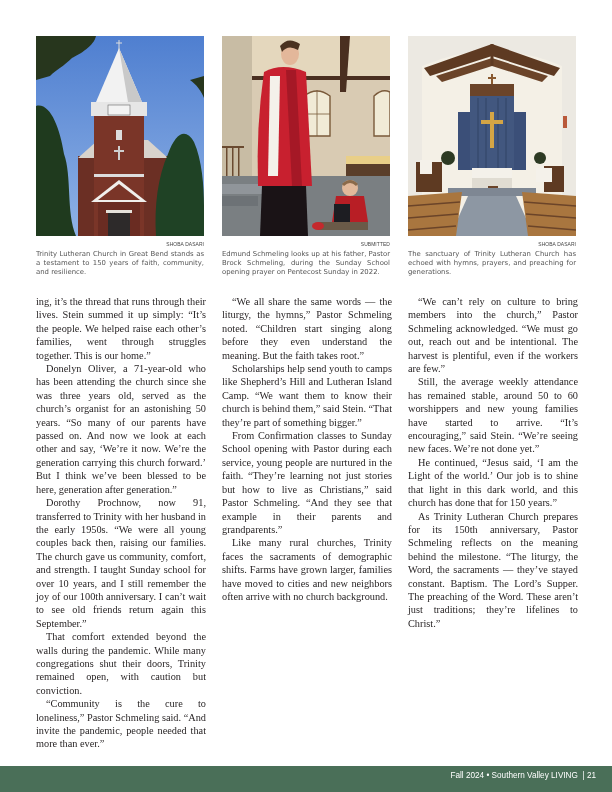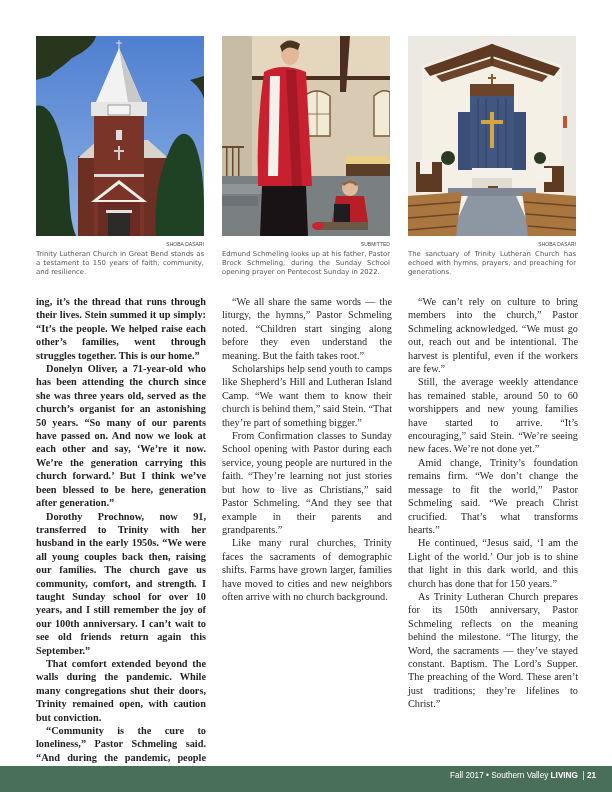--- a/index.html
+++ b/index.html
@@ -17,30 +17,30 @@
     color: #444; text-transform: uppercase; transform: scaleX(0.85); transform-origin: right top; }
   .caption { position: absolute; top: 250px; width: 168px;
     font-family: "DejaVu Sans", "Liberation Sans", sans-serif; font-size: 6.9px; line-height: 9.2px;
     color: #555; text-align: justify; }
   #credit1, #caption1 { left: 36px; }
   #credit2, #caption2 { left: 222px; }
   #credit3, #caption3 { left: 408px; }
 
   .column { position: absolute; top: 295px; width: 170px; font-size: 10.3px; line-height: 13.4px;
     text-align: justify; hyphens: manual; }
-  #col1 { left: 36px; font-weight: bold; }
+  #col1 { left: 36px; }
   #col2 { left: 222px; }
   #col3 { left: 408px; }
   .column p { text-indent: 10px; }
   .column p.cont { text-indent: 0; }
 
   .footer { position: absolute; left: 0; top: 766px; width: 612px; height: 26px; background: #4a6f58; }
   .footer-text { position: absolute; right: 16px; top: 5px; color: #ffffff;
     font-family: "Liberation Sans", "DejaVu Sans", sans-serif; font-size: 8.2px; }
-  .footer-text b { font-weight: bold; }
+  .footer-text b { font-weight: normal; }
 </style>
 </head>
 <body>
 
 <div class="photo" id="photo1">
   <svg viewBox="0 0 168 200" preserveAspectRatio="none">
     <defs>
       <linearGradient id="sky" x1="0" y1="0" x2="0" y2="1">
         <stop offset="0" stop-color="#4f7fd0"></stop>
           <stop offset="1" stop-color="#8fb2e6"></stop>
@@ -171,40 +171,39 @@
   </svg>
 </div>
 <div class="credit" id="credit3">SHOBA DASARI</div>
 <div class="caption" id="caption3">The sanctuary of Trinity Lutheran Church has echoed with hymns, prayers, and preaching for generations.</div>
 
 <div class="column" id="col1">
   <p class="cont">ing, it’s the thread that runs through their lives. Stein summed it up simply: “It’s the people. We helped raise each other’s families, went through struggles together. This is our home.”</p>
   <p>Donelyn Oliver, a 71-year-old who has been attending the church since she was three years old, served as the church’s organist for an astonishing 50 years. “So many of our parents have passed on. And now we look at each other and say, ‘We’re it now. We’re the generation carrying this church forward.’ But I think we’ve been blessed to be here, generation after generation.”</p>
   <p>Dorothy Prochnow, now 91, transferred to Trinity with her husband in the early 1950s. “We were all young couples back then, raising our families. The church gave us community, comfort, and strength. I taught Sunday school for over 10 years, and I still remember the joy of our 100th anniversary. I can’t wait to see old friends return again this September.”</p>
   <p>That comfort extended beyond the walls during the pandemic. While many congregations shut their doors, Trinity remained open, with caution but conviction.</p>
-  <p>“Community is the cure to loneliness,” Pastor Schmeling said. “And during the pandemic, people needed that more than ever.”</p>
+  <p>“Community is the cure to loneliness,” Pastor Schmeling said. “And invite the pandemic, people needed that more than ever.”</p>
 </div>
 
 <div class="column" id="col2">
   <p>“We all share the same words — the liturgy, the hymns,” Pastor Schmeling noted. “Children start singing along before they even understand the meaning. But the faith takes root.”</p>
   <p>Scholarships help send youth to camps like Shepherd’s Hill and Lutheran Island Camp. “We want them to know their church is behind them,” said Stein. “That they’re part of something bigger.”</p>
   <p>From Confirmation classes to Sunday School opening with Pastor during each service, young people are nurtured in the faith. “They’re learning not just stories but how to live as Christians,” said Pastor Schmeling. “And they see that example in their parents and grandparents.”</p>
   <p>Like many rural churches, Trinity faces the sacraments of demographic shifts. Farms have grown larger, families have moved to cities and new neighbors often arrive with no church background.</p>
 </div>
 
 <div class="column" id="col3">
   <p>“We can’t rely on culture to bring members into the church,” Pastor Schmeling acknowledged. “We must go out, reach out and be intentional. The harvest is plentiful, even if the workers are few.”</p>
   <p>Still, the average weekly attendance has remained stable, around 50 to 60 worshippers and new young families have started to arrive. “It’s encouraging,” said Stein. “We’re seeing new faces. We’re not done yet.”</p>
-  <p>Amid change, Trinity’s foundation remains firm. “We don’t change the message to fit the world,” Pastor Schmeling said. “We preach Christ crucified. That’s what transforms hearts.”</p>
   <p>He continued, “Jesus said, ‘I am the Light of the world.’ Our job is to shine that light in this dark world, and this church has done that for 150 years.”</p>
   <p>As Trinity Lutheran Church prepares for its 150th anniversary, Pastor Schmeling reflects on the meaning behind the milestone. “The liturgy, the Word, the sacraments — they’ve stayed constant. Baptism. The Lord’s Supper. The preaching of the Word. These aren’t just traditions; they’re lifelines to Christ.”</p>
 </div>
 
 <div class="footer">
   <div class="footer-text">
-    <span>Fall 2017</span>
+    <span>Fall 2024</span>
     <span>•</span>
     <span>Southern Valley</span>
     <b>LIVING</b>
     &nbsp;<span>|</span>
     <b>21</b>
   </div>
 </div>
 
 </body></html>

